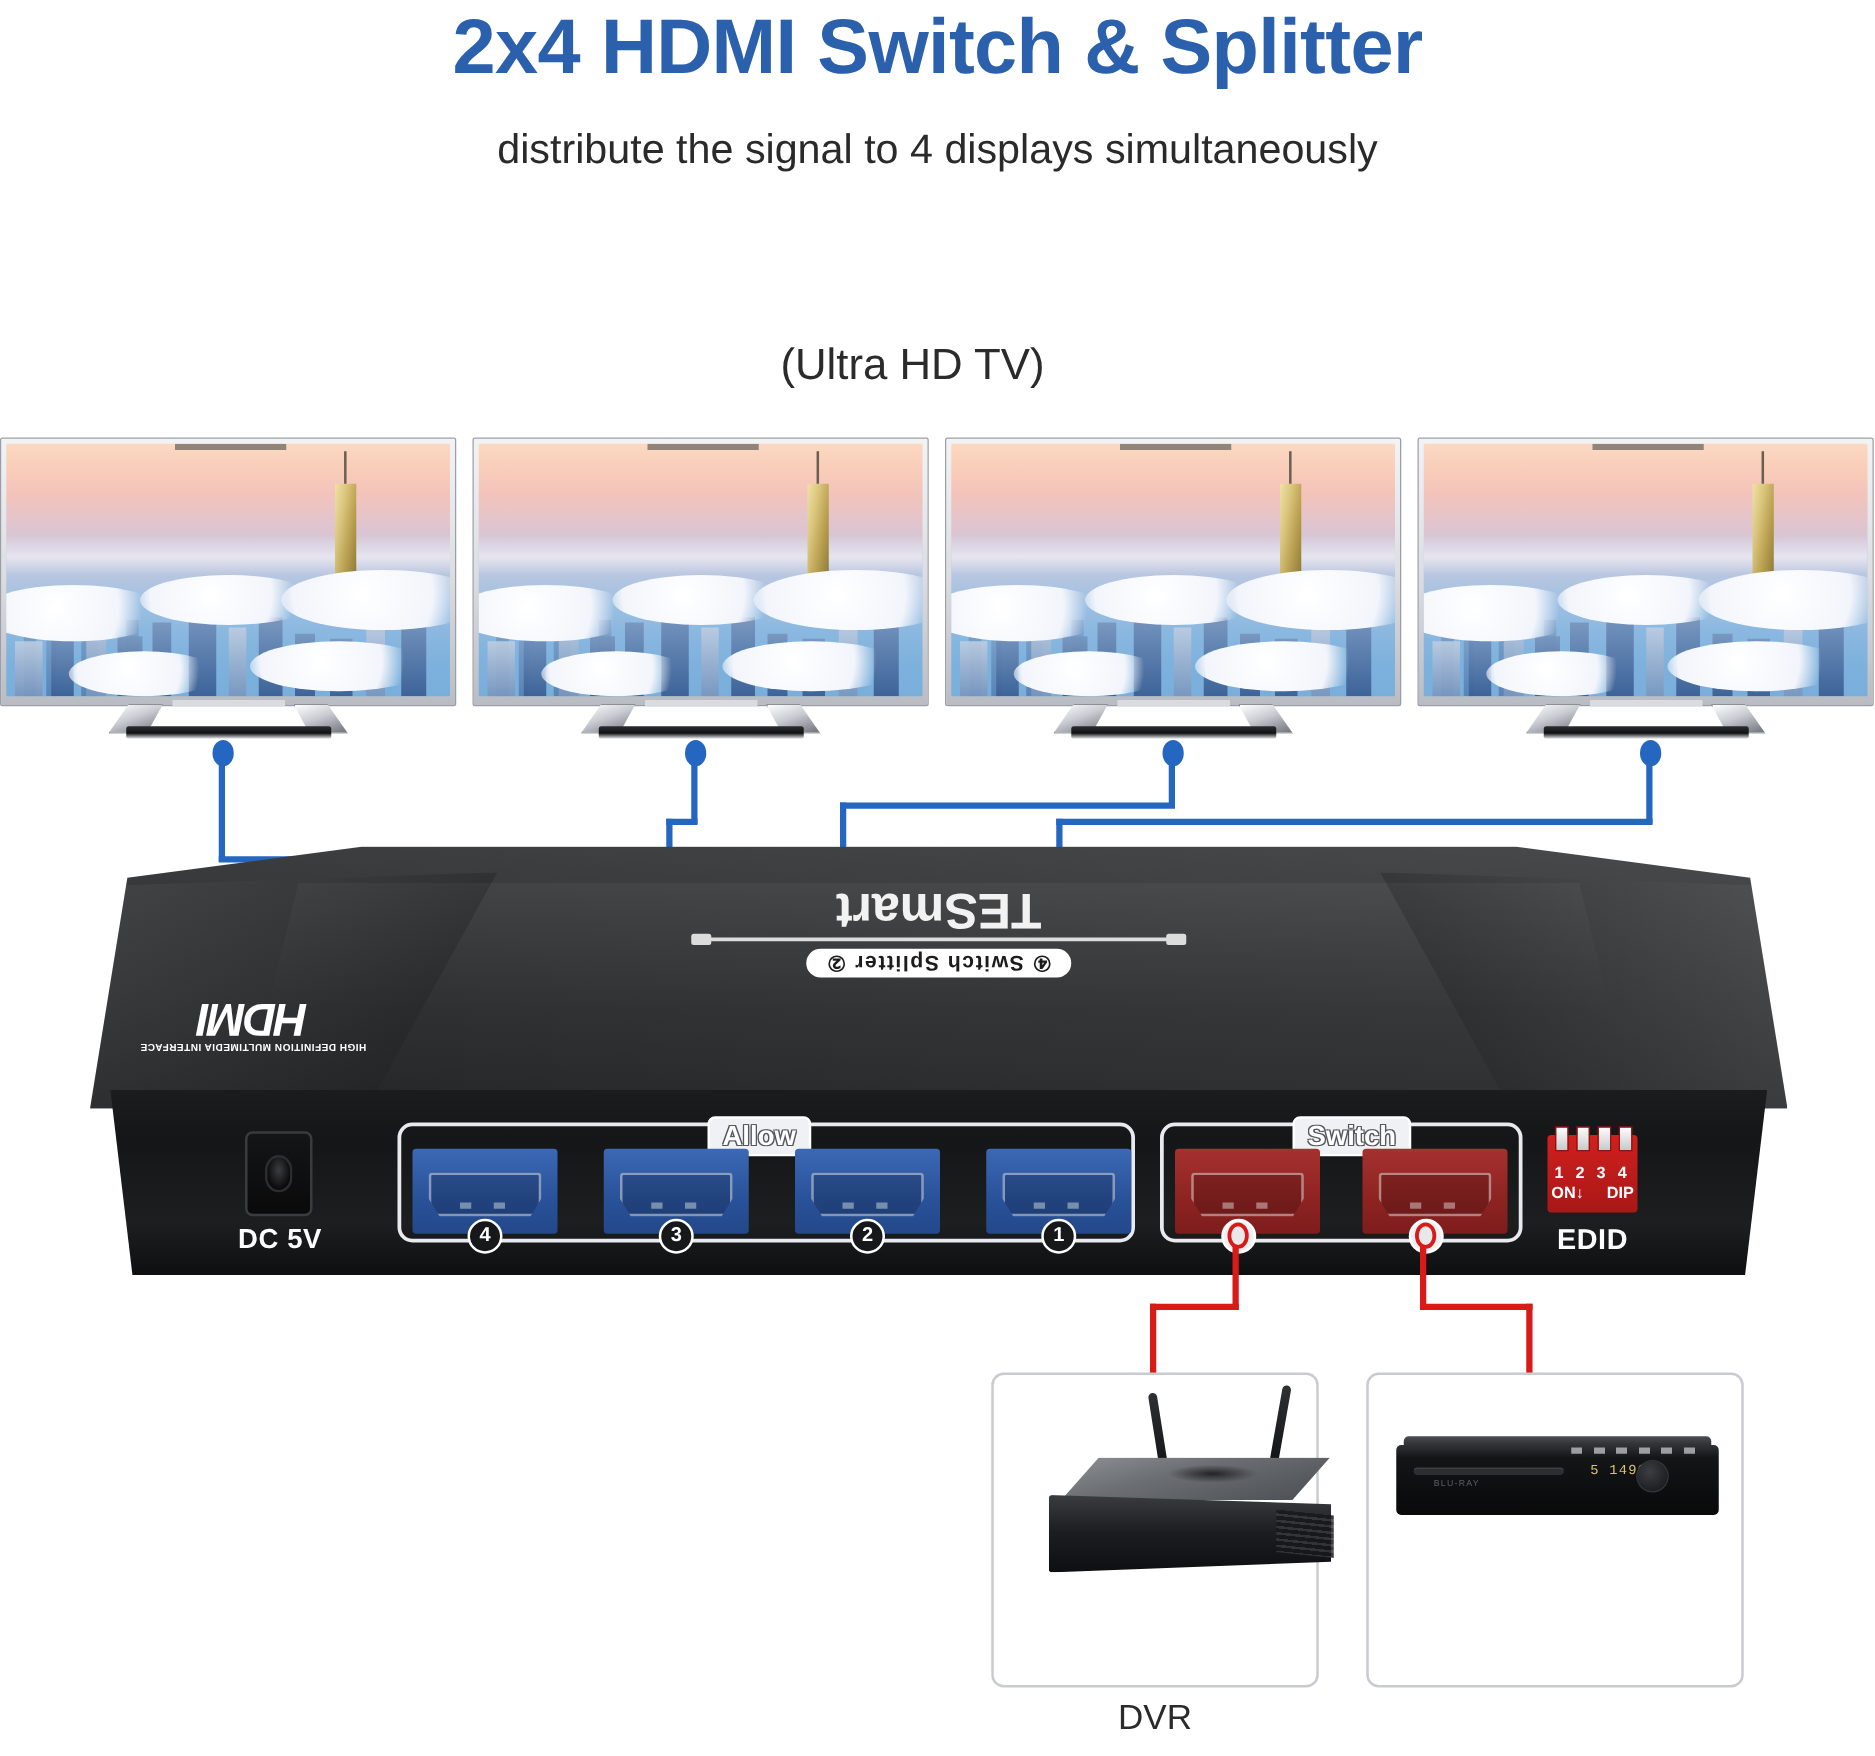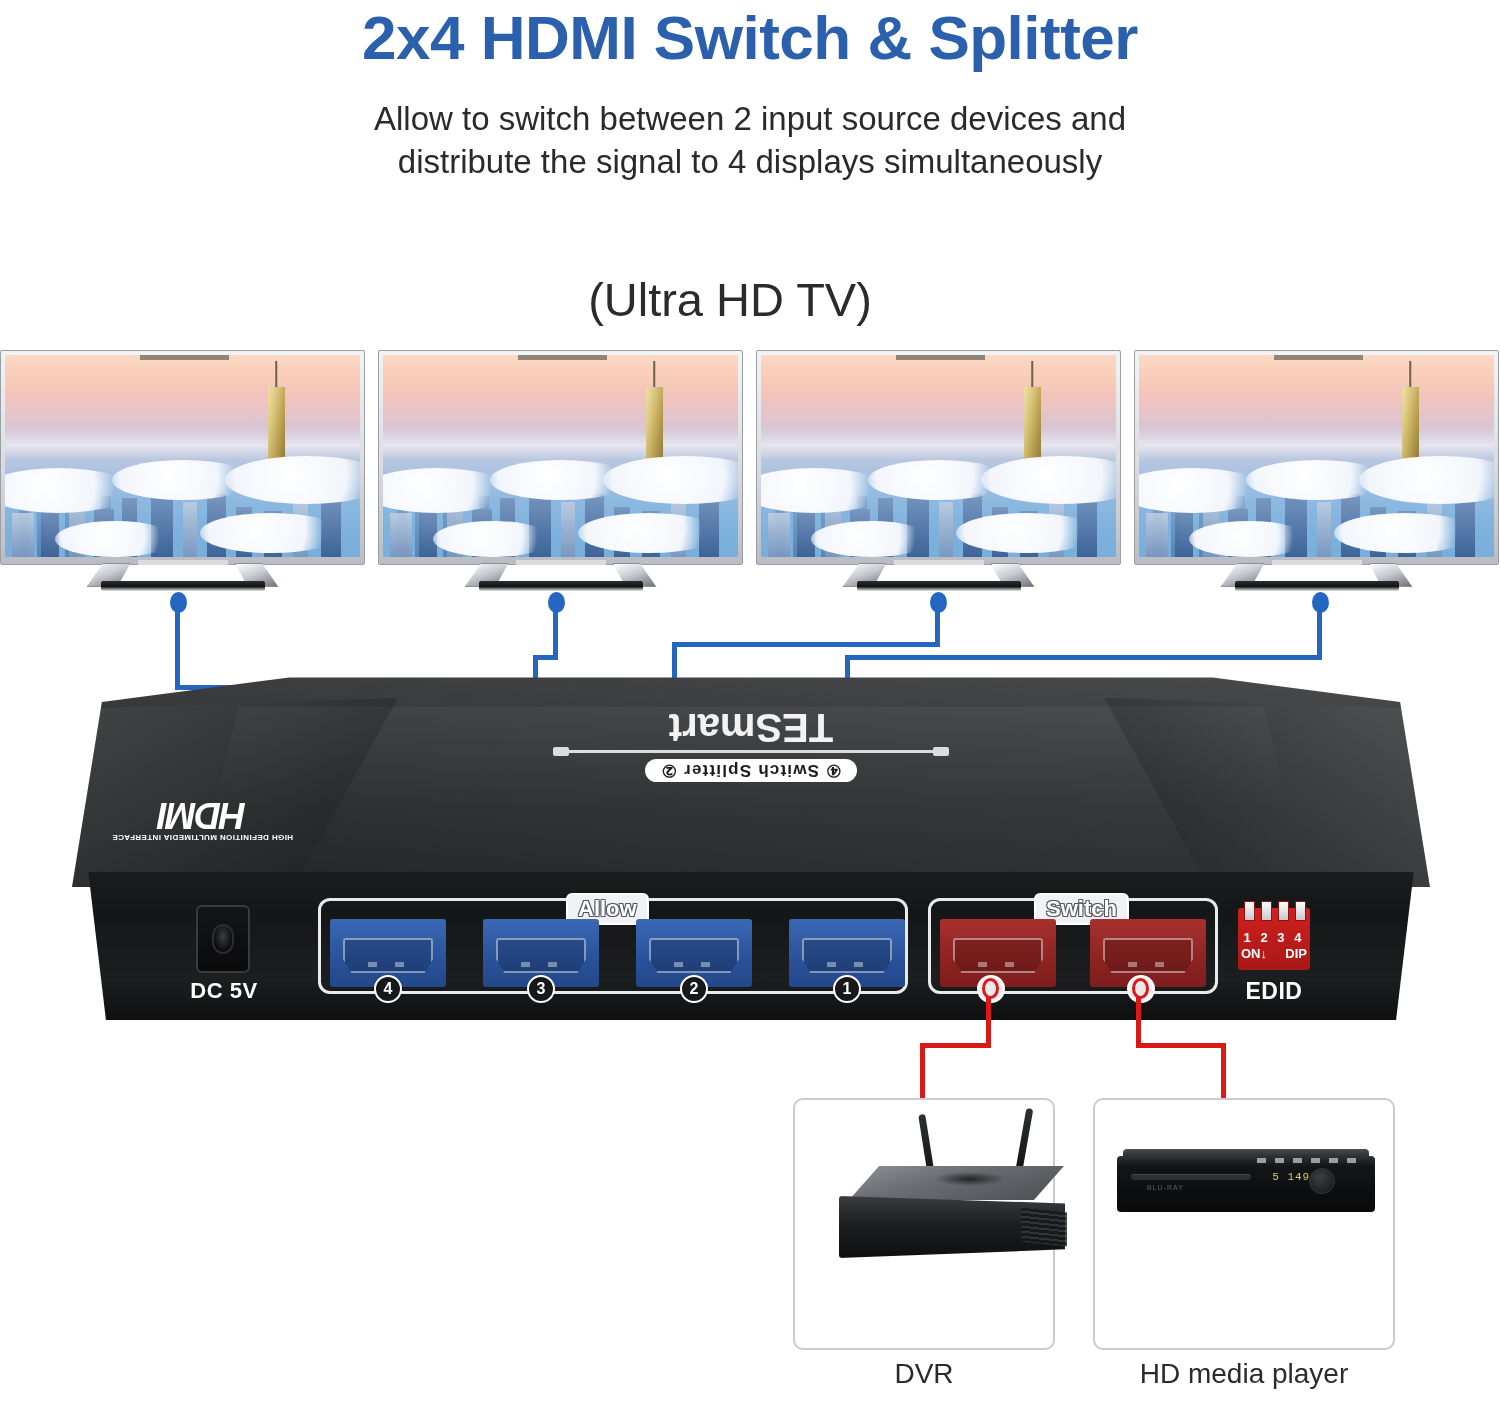--- a/index.html
+++ b/index.html
@@ -19,21 +19,21 @@
     color: #2b60ad;
     font-family: "Liberation Sans", sans-serif;
   }
   .subtitle {
     position: absolute; left: 250px; top: 98px; width: 1000px;
     text-align: center; font-size: 33px; line-height: 1.30;
     color: #2a2a2a;
   }
   .section-label {
     position: absolute; left: 0; top: 272px; width: 1460px;
-    text-align: center; font-size: 47px; color: #2b2b2b;
+    text-align: center; font-size: 35px; color: #2b2b2b;
   }
 
   
   .tv { position: absolute; top: 350px; width: 365px; height: 215px; }
   .tv-bezel {
     position: absolute; inset: 0;
     background: linear-gradient(180deg,#f2f3f5 0%,#dcdee2 50%,#b9bcc2 100%);
     border: 1px solid #9a9ea6; border-radius: 2px;
     padding: 4px 4px 7px 4px;
   }
@@ -312,21 +312,20 @@
     background: repeating-linear-gradient(90deg,#b9bcc1 0 9px, rgba(0,0,0,0) 9px 18px); opacity:.8; }
   .mp-brand { position:absolute; left:30px; top:28px; font-size:7px; color:#5c5f64; letter-spacing:1px; }
 </style>
 </head>
 <body>
 
 <div id="stage">
 
   <div class="title">2x4 HDMI Switch &amp; Splitter</div>
   <div class="subtitle">
-    <div>Allow to switch between 2 input source devices and</div>
     <div>distribute the signal to 4 displays simultaneously</div>
   </div>
   <div class="section-label">(Ultra HD TV)</div>
 
   <div class="tv" style="left:0px;">
     <div class="tv-bezel">
       <div class="tv-screen">
         <div class="tv-topbar"></div>
         <div class="haze"></div>
         <div class="tower" style="left:74%; top:16%; height:47%;"></div>
@@ -612,15 +611,14 @@
       <div class="mp-top"></div>
       <div class="mp-body">
         <div class="mp-btns"></div>
         <div class="mp-slot"></div>
         <div class="mp-brand">BLU-RAY</div>
         <div class="mp-disp">5 1490</div>
         <div class="mp-knob"></div>
       </div>
     </div>
   </div>
-  <div class="src-caption" style="left:1093px; top:1358px; width:302px;">HD media player</div>
 
 </div>
 
 </body></html>

